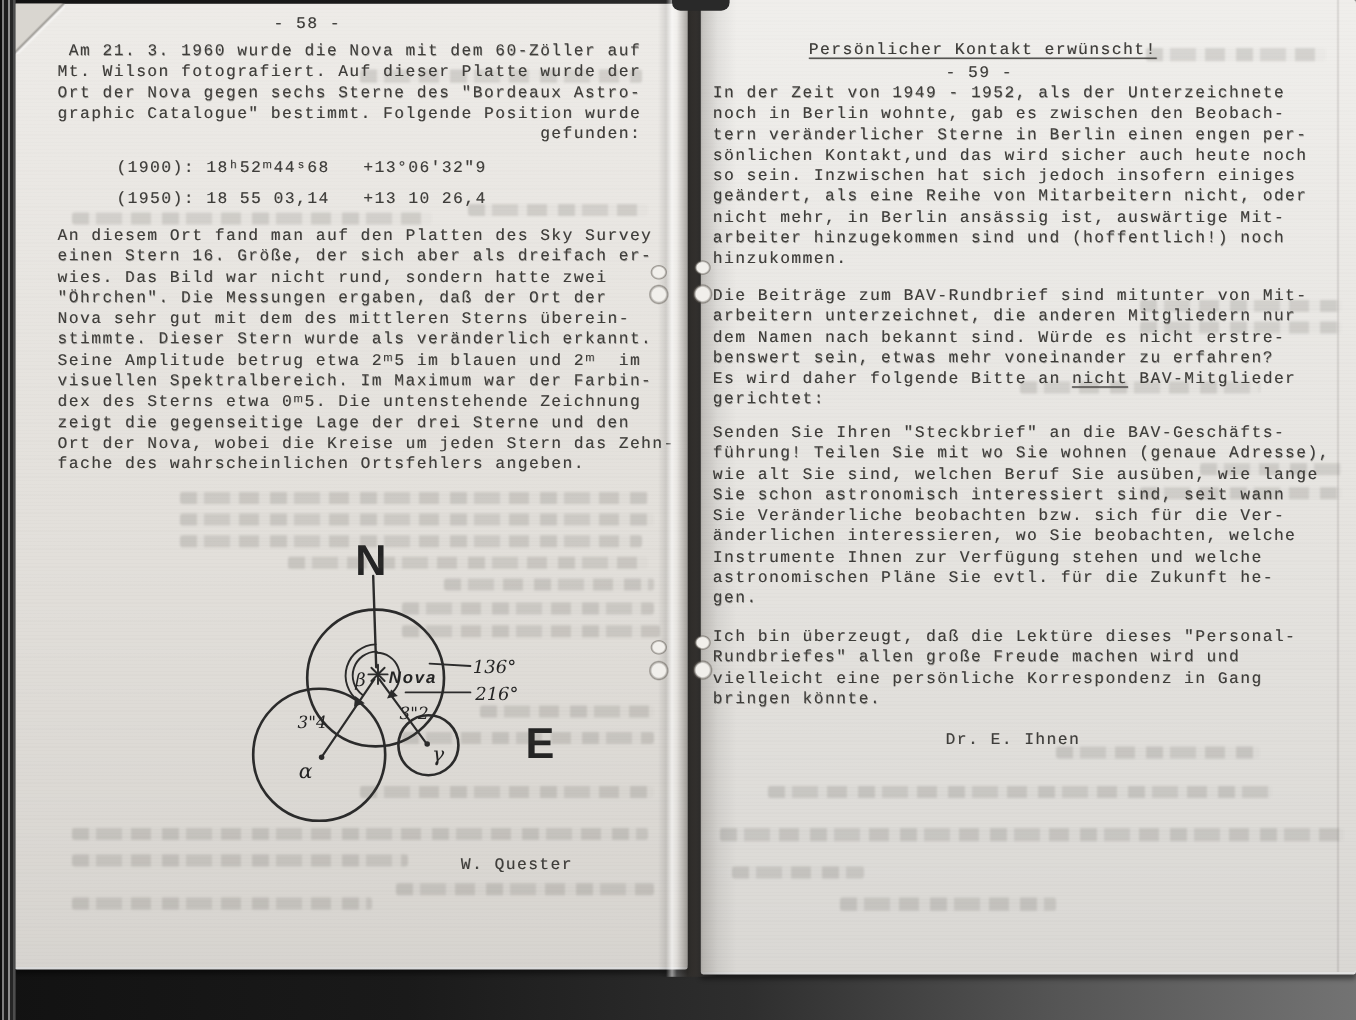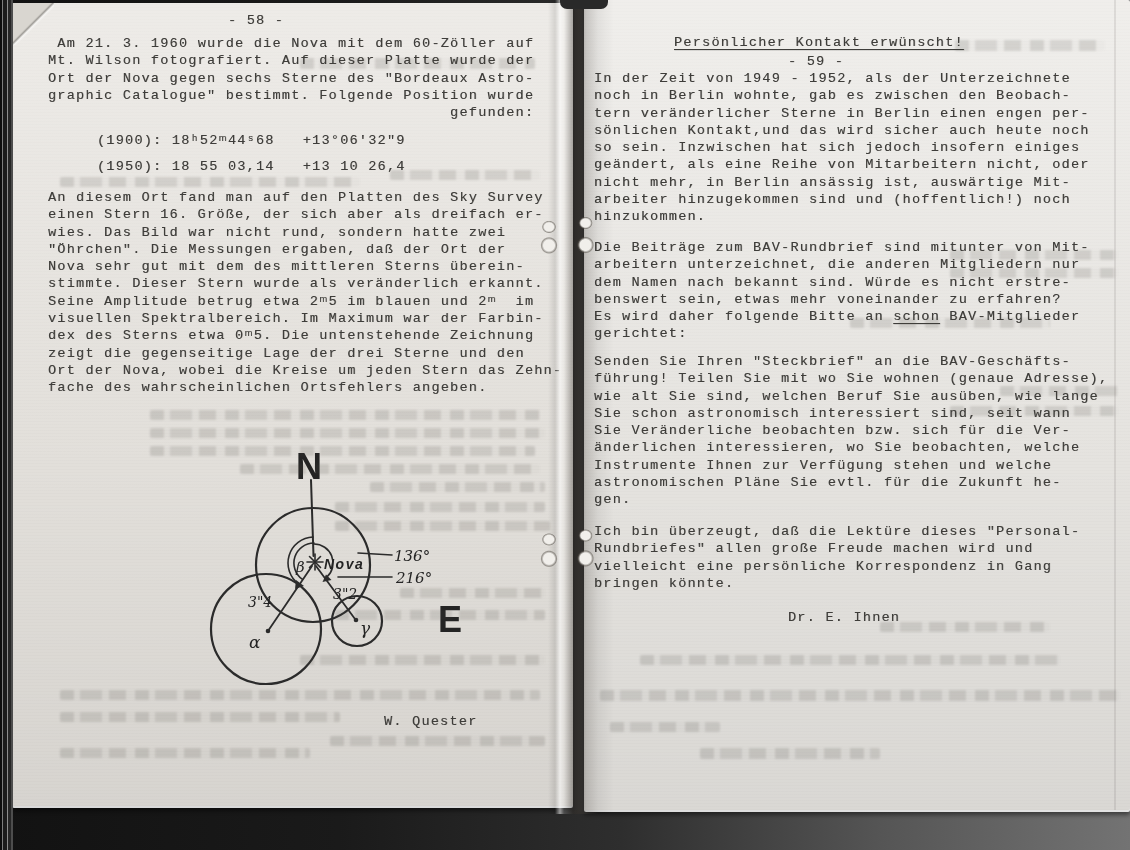--- a/index.html
+++ b/index.html
@@ -143,21 +143,21 @@
 sönlichen Kontakt,und das wird sicher auch heute noch
 so sein. Inzwischen hat sich jedoch insofern einiges
 geändert, als eine Reihe von Mitarbeitern nicht, oder
 nicht mehr, in Berlin ansässig ist, auswärtige Mit-
 arbeiter hinzugekommen sind und (hoffentlich!) noch
 hinzukommen.</div>
     <div class="tw" style="left:10px;top:239px;"><span>Die Beiträge zum BAV-Rundbrief sind mitunter von Mit-
 arbeitern unterzeichnet, die anderen Mitgliedern nur
 dem Namen nach bekannt sind. Würde es nicht erstre-
 benswert sein, etwas mehr voneinander zu erfahren?
-Es wird daher folgende Bitte an </span><span class="tw-u">schon</span><span> BAV-Mitglieder
+Es wird daher folgende Bitte an </span><span class="tw-u">nicht</span><span> BAV-Mitglieder
 gerichtet:</span></div>
     <div class="tw" style="left:10px;top:353px;">Senden Sie Ihren "Steckbrief" an die BAV-Geschäfts-
 führung! Teilen Sie mit wo Sie wohnen (genaue Adresse),
 wie alt Sie sind, welchen Beruf Sie ausüben, wie lange
 Sie schon astronomisch interessiert sind, seit wann
 Sie Veränderliche beobachten bzw. sich für die Ver-
 änderlichen interessieren, wo Sie beobachten, welche
 Instrumente Ihnen zur Verfügung stehen und welche
 astronomischen Pläne Sie evtl. für die Zukunft he-
 gen.</div>

